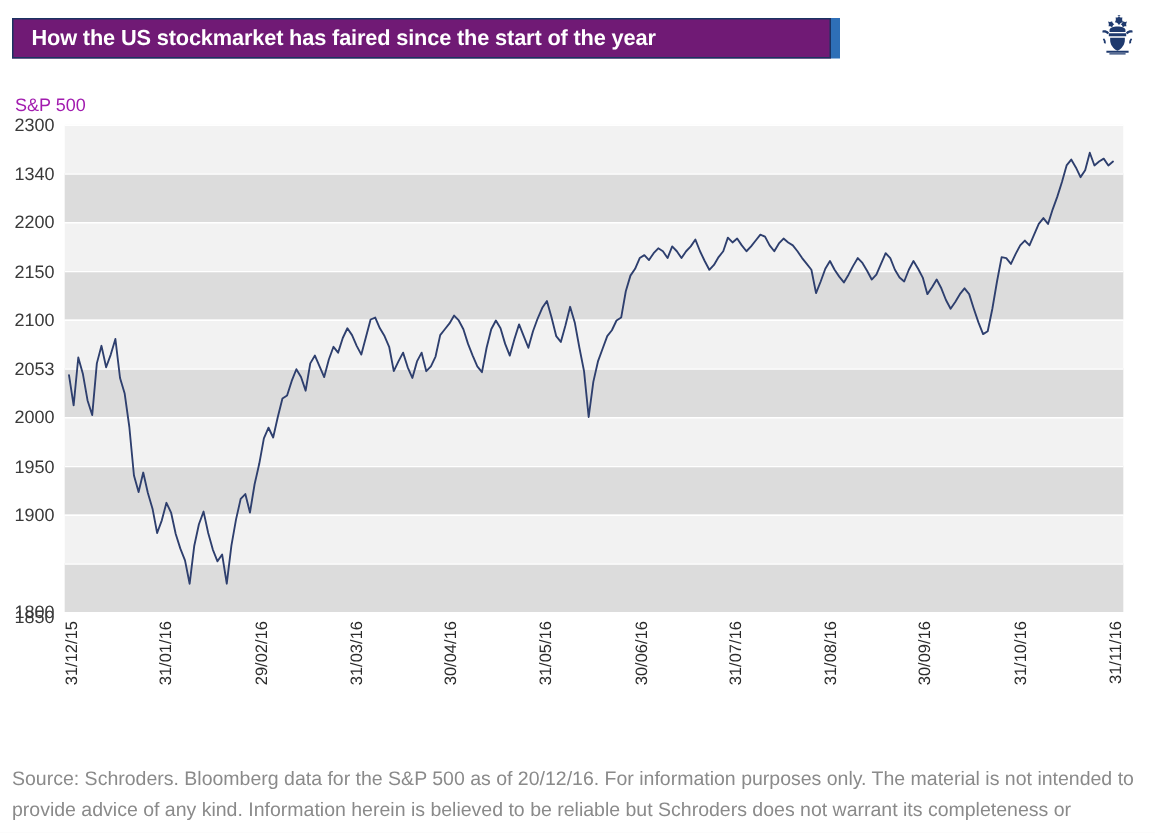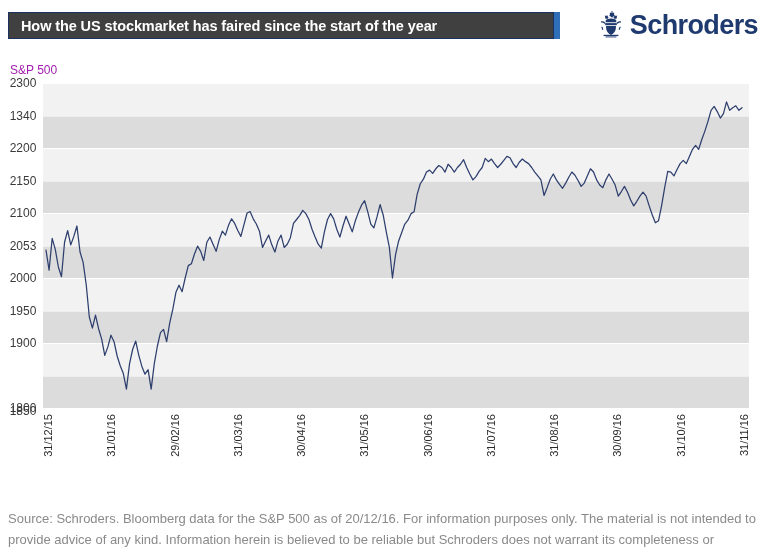--- a/index.html
+++ b/index.html
@@ -18,21 +18,21 @@
   
   #header {
     position: absolute;
     left: 0; top: 0;
     width: 770px; height: 48px;
   }
   #title-bar {
     position: absolute;
     left: 8px; top: 12px;
     width: 546px; height: 27px;
-    background: #404040;
+    background: #701a75;
     border: 1px solid #1b3261;
     box-sizing: border-box;
   }
   #title-text {
     position: absolute;
     left: 12px; top: 0;
     height: 27px;
     line-height: 26px;
     color: #ffffff;
     font-size: 14.5px;
@@ -143,21 +143,20 @@
           <path d="M8.1 16.1h9.8v1.6c0 3.1-2 5.8-4.9 7.2-2.9-1.4-4.9-4.1-4.9-7.2v-1.6z"></path>
           <path d="M2.9 11.5c1.3-.6 2.9-.3 3.9.7l.6.6-.9 1.1-.7-.6c-.7-.7-1.8-.9-2.7-.5l-.2-1.3z"></path>
           <path d="M23.1 11.5l-.2 1.3c-.9-.4-2-.2-2.7.5l-.7.6-.9-1.1.6-.6c1-1 2.6-1.3 3.9-.7z"></path>
           <path d="M4 16.5c1 .9 1.4 2.3 1.1 3.6l-1.2-.5c.2-.8-.1-1.7-.7-2.3l.8-.8z"></path>
           <path d="M22 16.5l.8.8c-.6.6-.9 1.5-.7 2.3l-1.2.5c-.3-1.3.1-2.7 1.1-3.6z"></path>
           <path d="M5.6 24.8h14.8v1.3H5.6z"></path>
           <path d="M7.6 26.5h10.8v.9H7.6z"></path>
         </g>
       </svg>
     </span>
-    <span id="brand-name">Schroders</span>
   </div>
 </div>
 
 <div id="chart-area">
   <div id="y-axis-title">S&amp;P 500</div>
   <div id="y-ticks">
       <div class="ytick" style="top: 0px;">2300</div>
       <div class="ytick" style="top: 32.5px;">1340</div>
       <div class="ytick" style="top: 65px;">2200</div>
       <div class="ytick" style="top: 97.5px;">2150</div>

